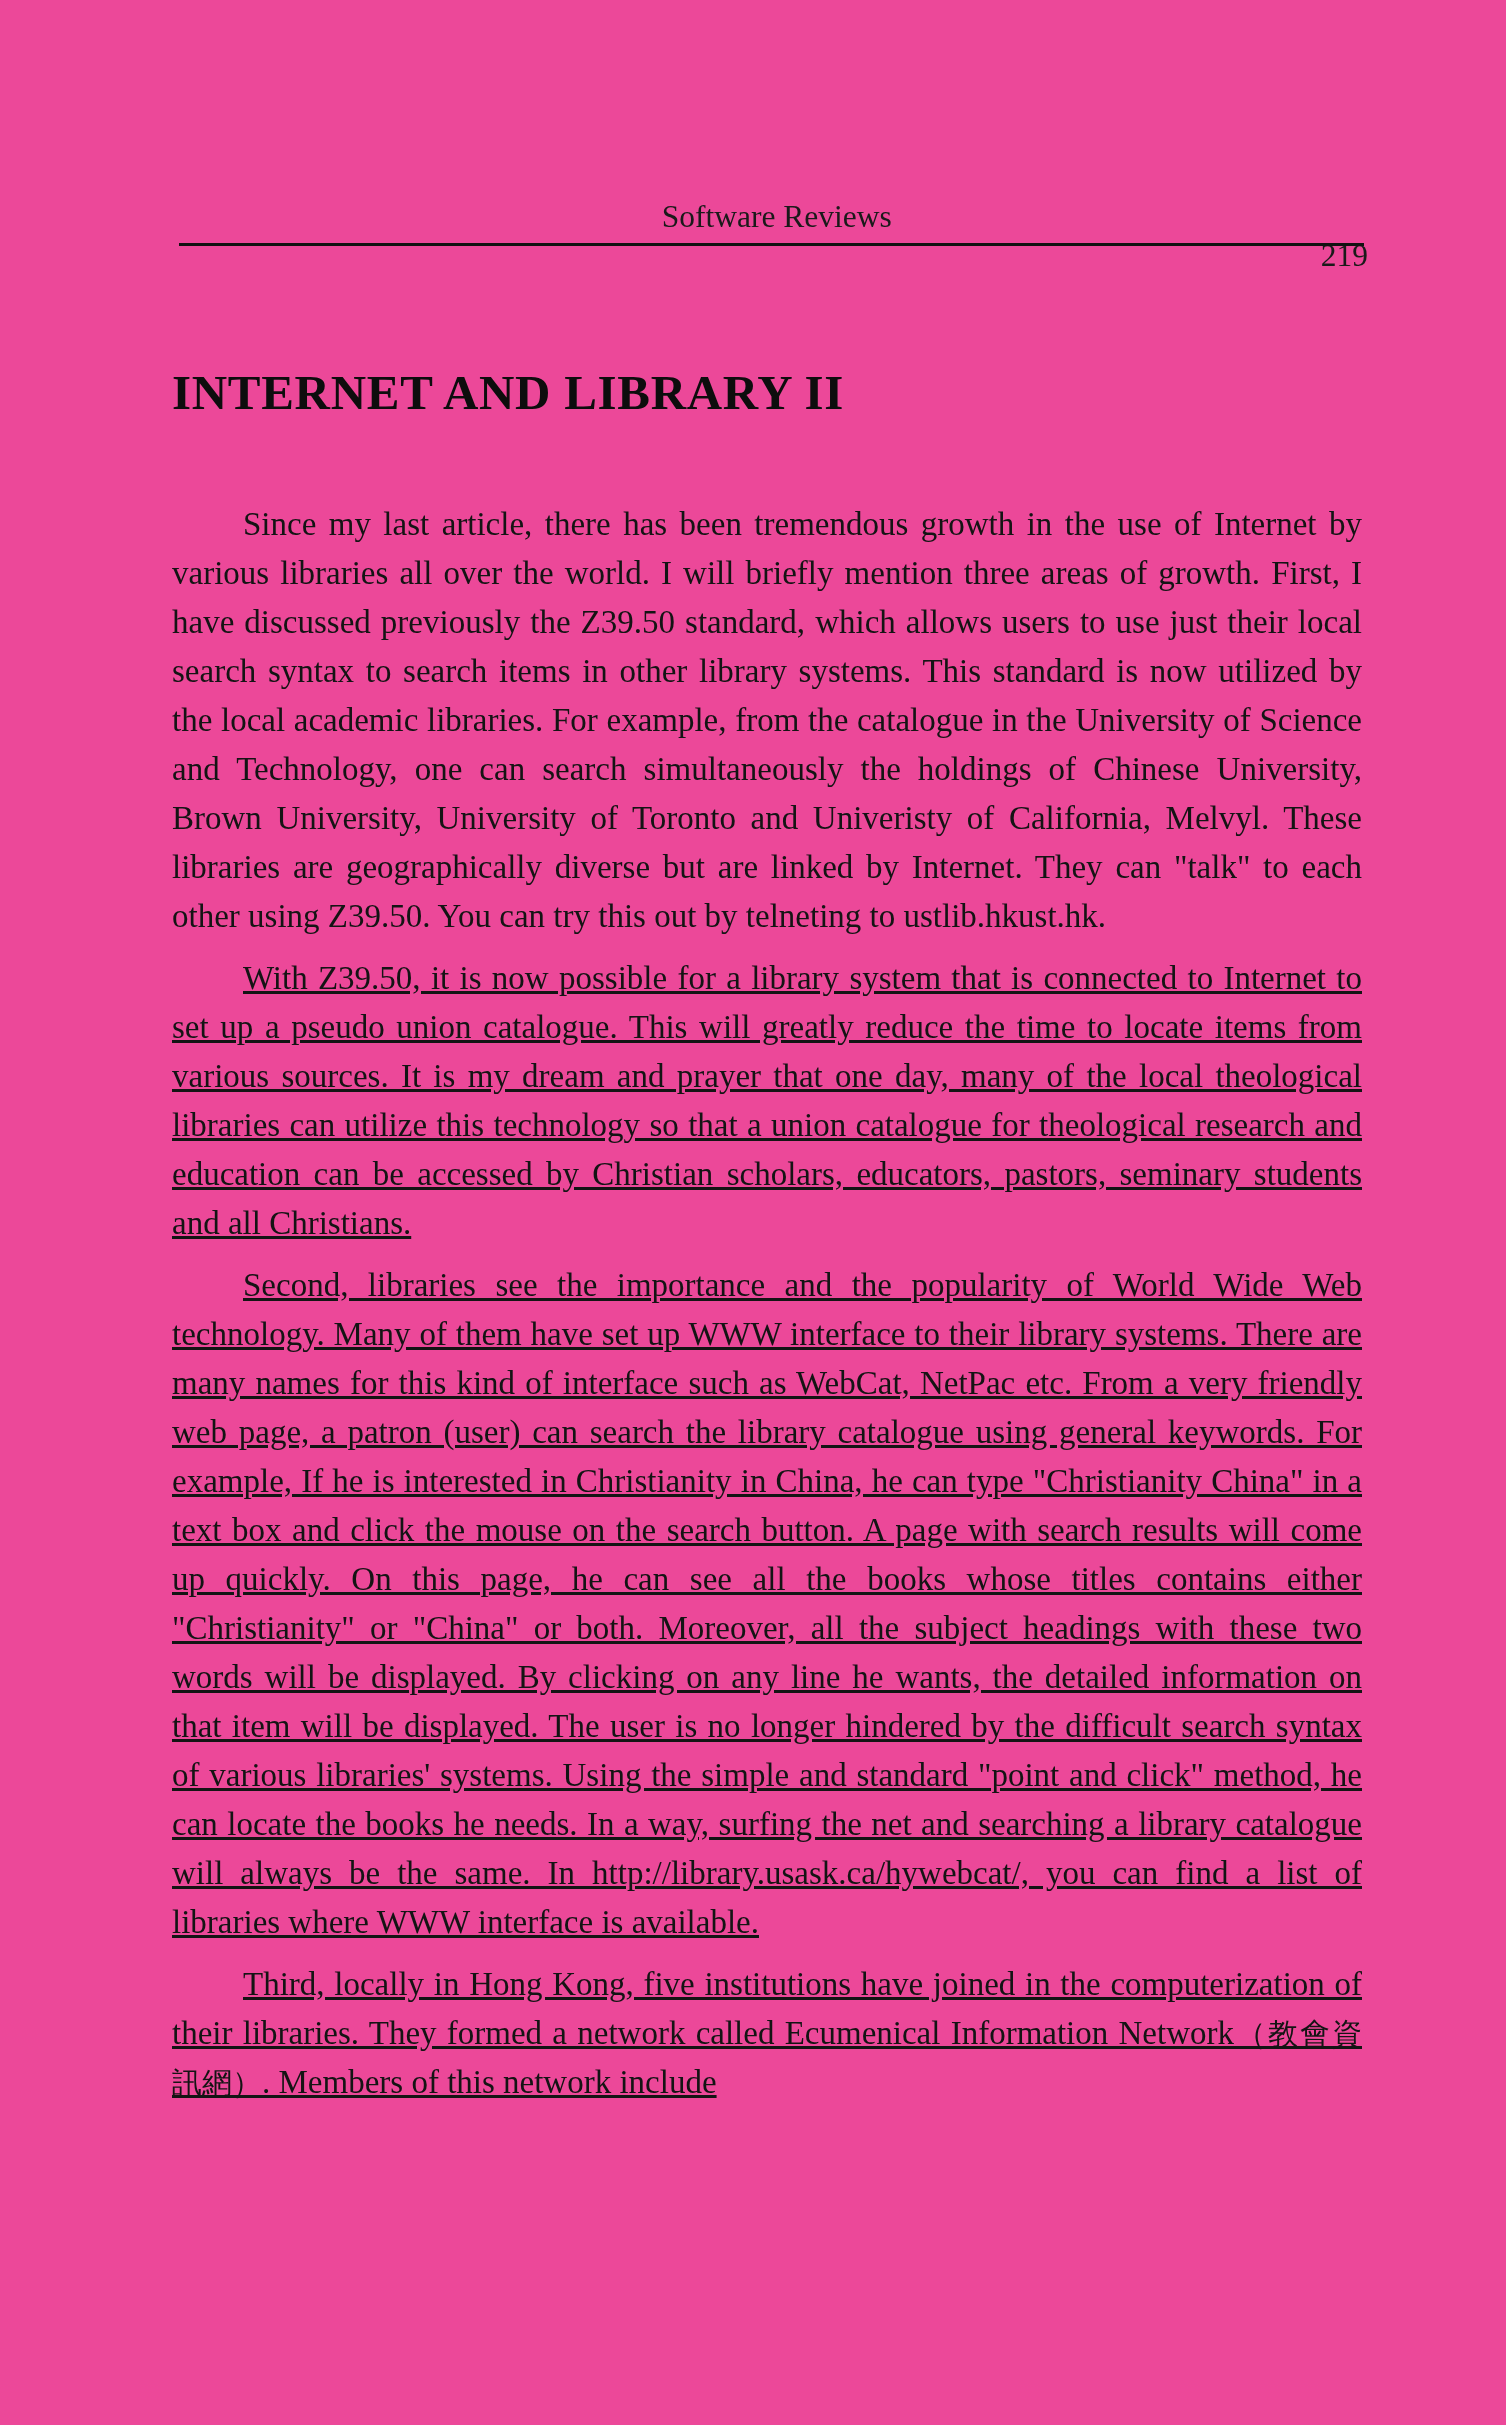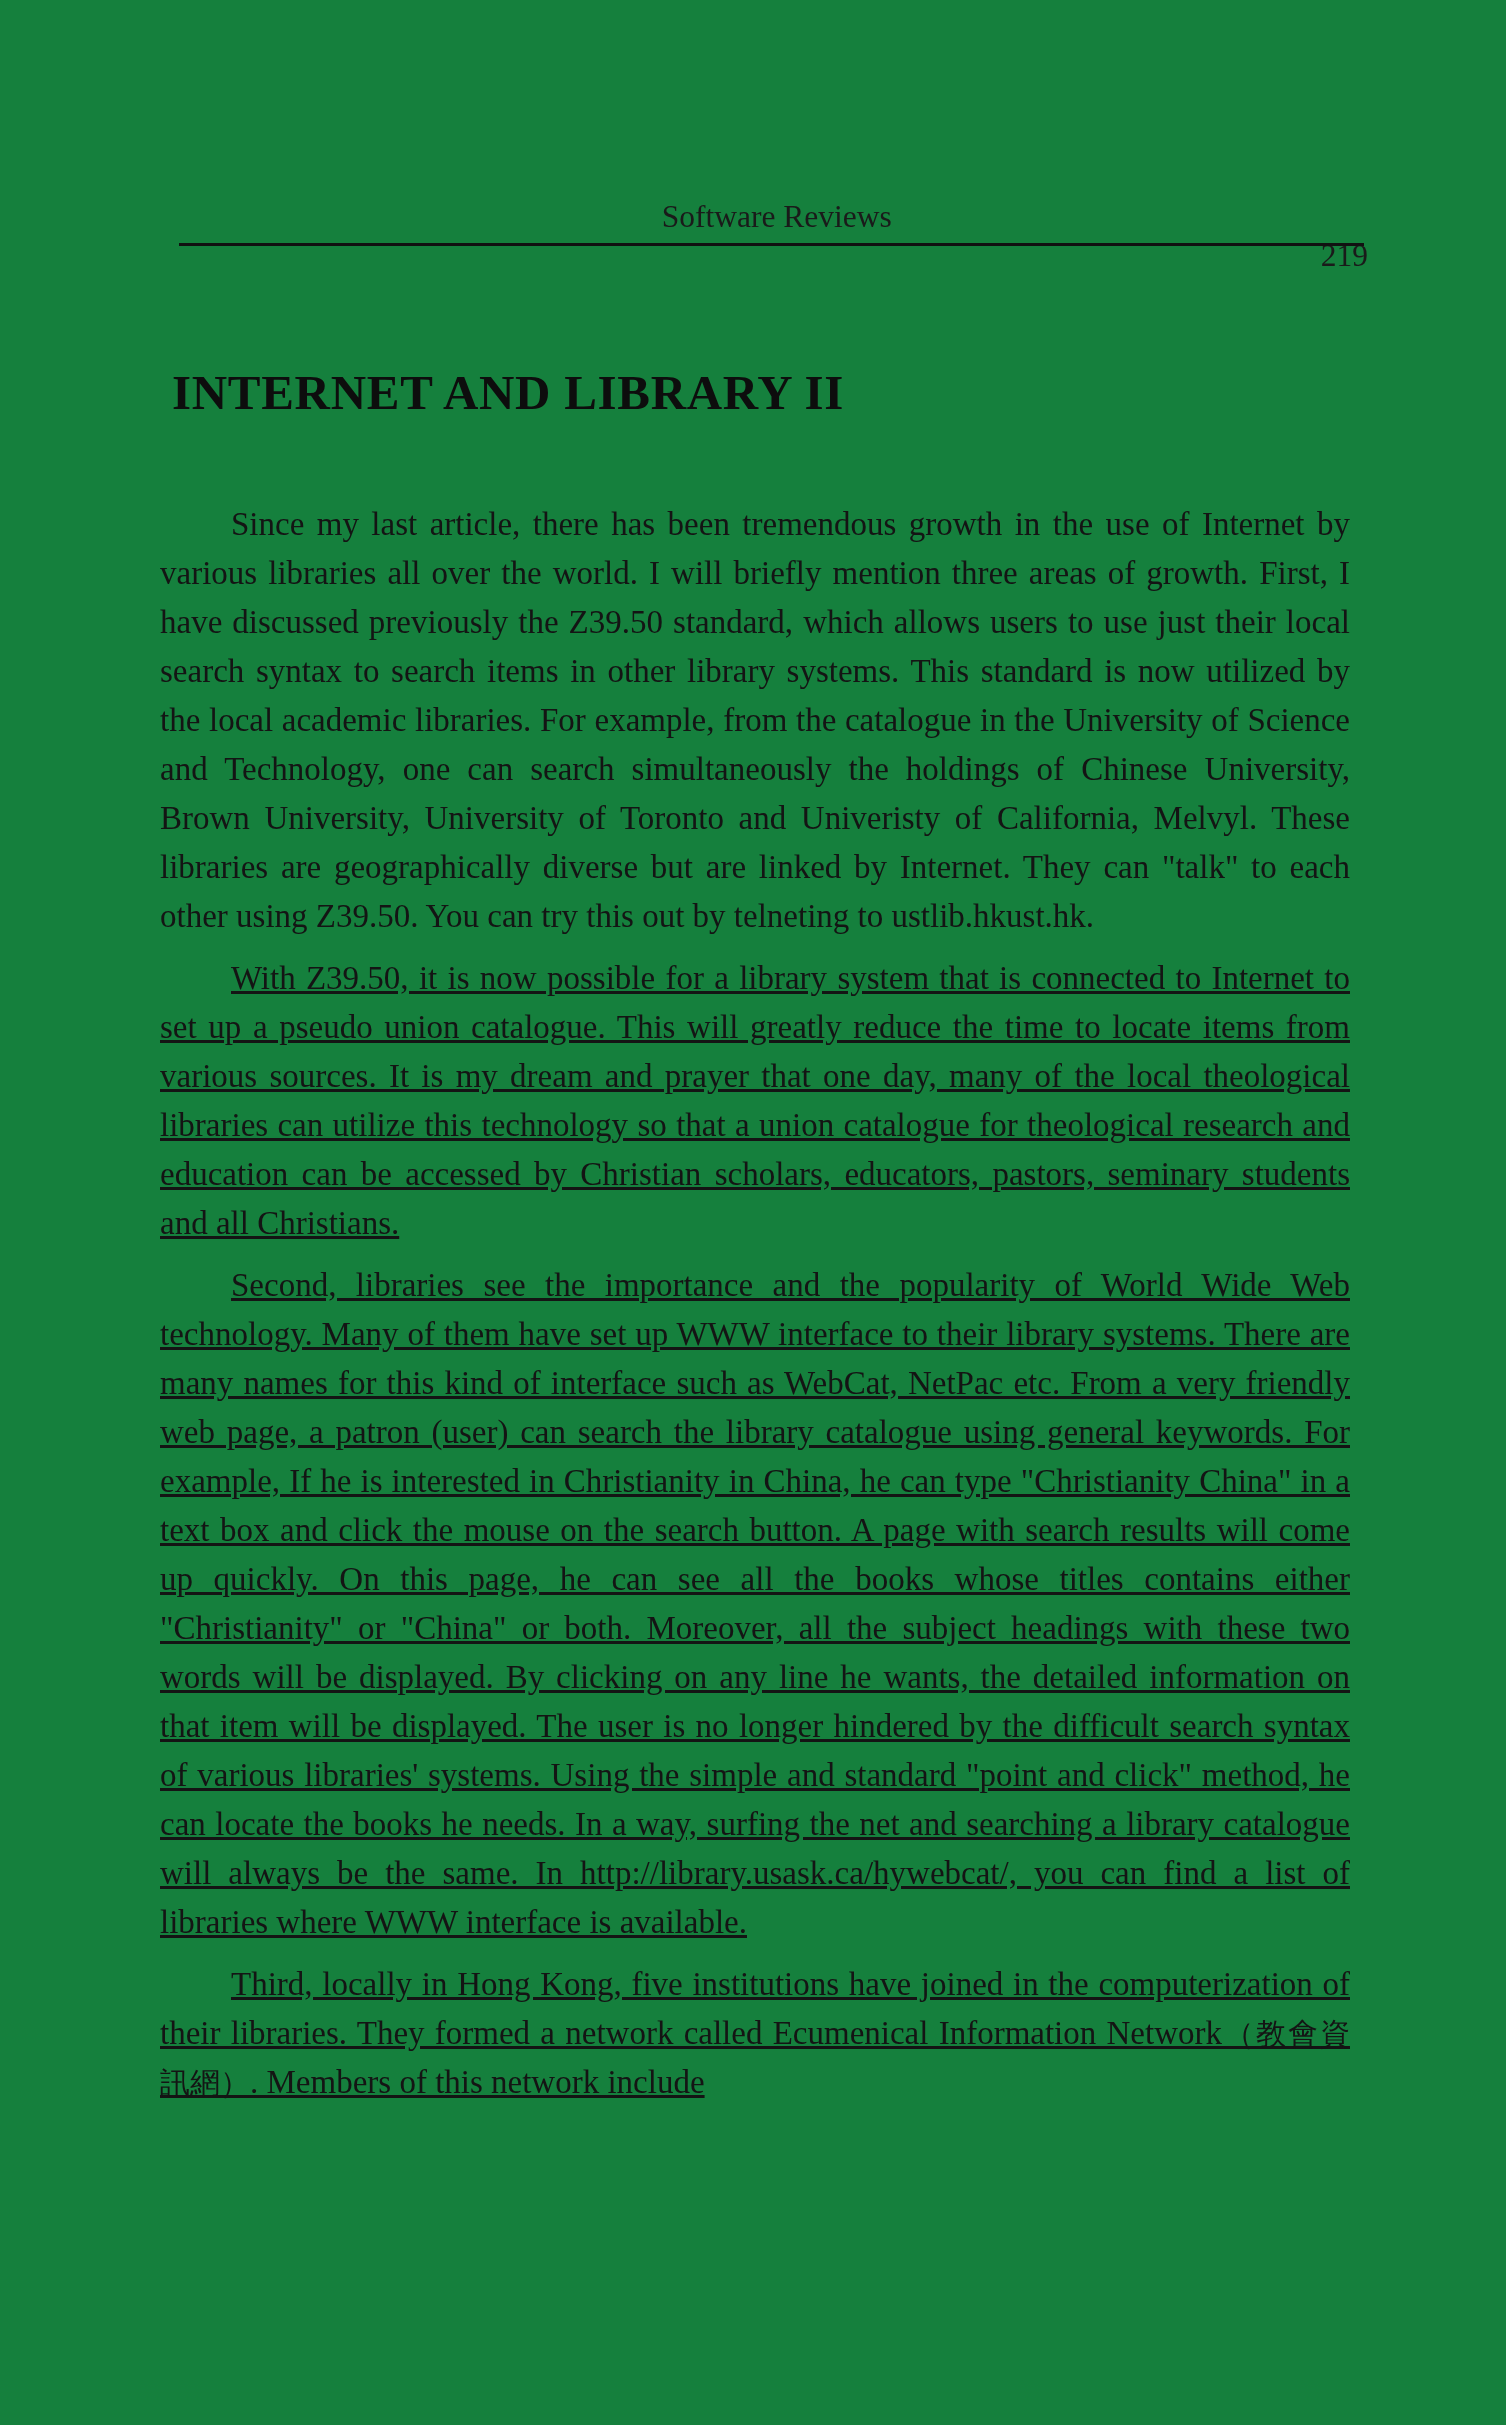--- a/index.html
+++ b/index.html
@@ -13,21 +13,21 @@
     position: relative;
     overflow: hidden;
     font-family: "Liberation Serif", "DejaVu Serif", serif;
     color: #141414;
   }
   .page {
     position: absolute;
     left: 0; top: 0;
     width: 1506px;
     height: 2426px;
-    background: #15803d;
+    background: #ec4899;
   }
   .running-head {
     position: absolute;
     left: 179px;
     top: 194px;
     width: 1189px;
     height: 46px;
   }
   .running-title {
     position: absolute;
@@ -64,21 +64,21 @@
     top: 360px;
     width: 1190px;
     font-size: 49px;
     font-weight: bold;
     line-height: 66px;
     letter-spacing: 0.7px;
     color: #0d0d0d;
   }
   .body-text {
     position: absolute;
-    left: 160px;
+    left: 172px;
     top: 500px;
     width: 1190px;
   }
   .para {
     margin: 0;
     font-size: 33px;
     line-height: 49px;
     text-align: justify;
     text-indent: 71px;
     color: #141414;

